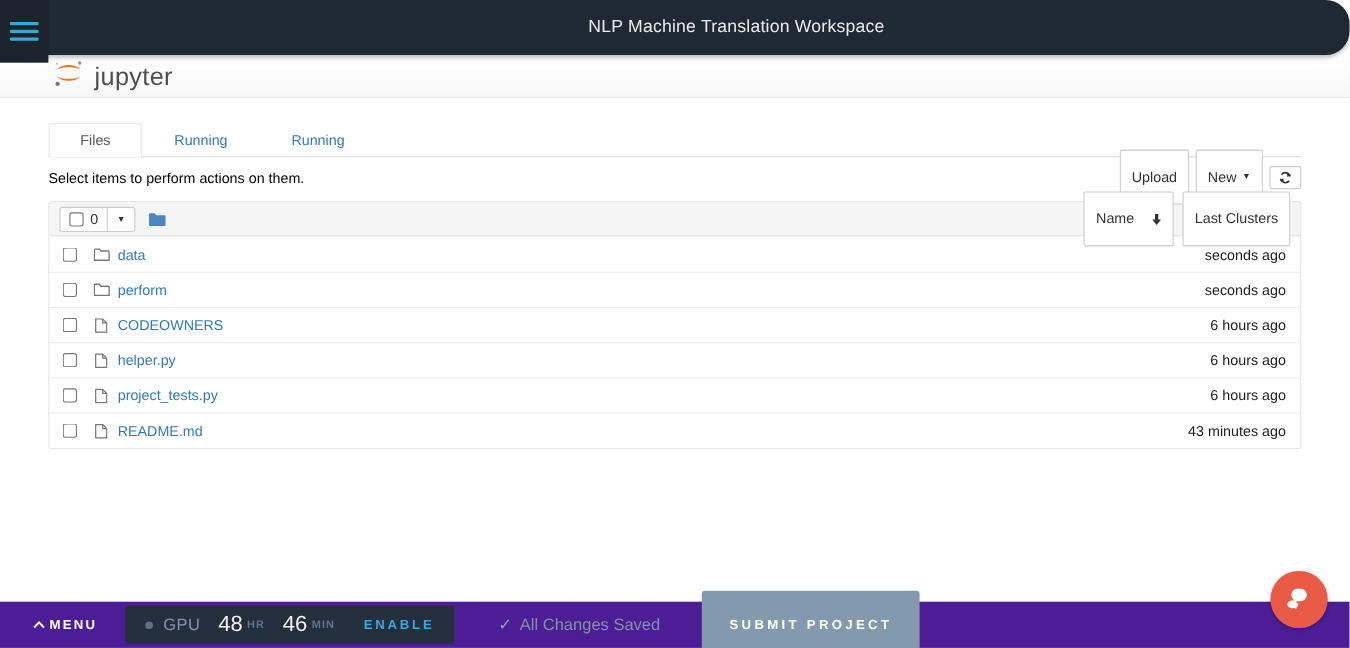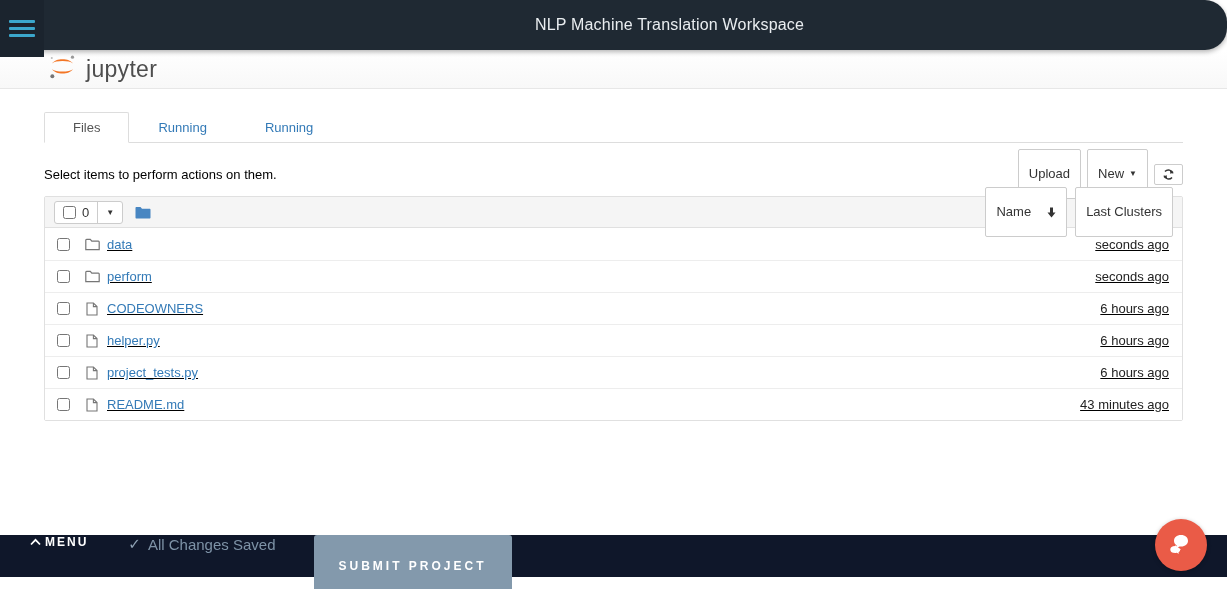--- a/index.html
+++ b/index.html
@@ -18,44 +18,44 @@
   .jupyter-logo-text { font-size:23px; color:#4e4e4e; letter-spacing:.3px; }
 
   
   .content { padding:0 44px; }
   .tabs { margin-top:23px; border-bottom:1px solid #ddd; display:flex; }
   .tab { font-size:13px; padding:7px 28px; margin-bottom:-1px; cursor:pointer; background:transparent; border:1px solid transparent; }
   .tab.active { color:#555; background:#fff; border-color:#ddd; border-bottom-color:#fff; border-radius:2px 2px 0 0; }
   .tab.link { color:#337ab7; }
 
   
-  .toolbar-row { display:flex; align-items:center; justify-content:space-between; margin-top:18px; height:26px; }
+  .toolbar-row { display:flex; align-items:center; justify-content:space-between; margin-top:5px; height:26px; }
   .toolbar-hint { font-size:13px; color:#000; }
   .toolbar-buttons { display:flex; align-items:center; gap:6px; }
   .btn { font-size:13px; color:#333; background:#fff; border:1px solid #ccc; border-radius:2px; padding:16px 10px; cursor:pointer; display:inline-flex; align-items:center; gap:5px; line-height:16px; }
   .caret { font-size:8px; color:#333; }
 
   
   .file-list { margin-top:9px; border:1px solid #e0e0e0; border-radius:2px; }
   .list-header { height:31px; background:#f5f5f5; border-bottom:1px solid #e0e0e0; display:flex; align-items:center; padding:0 9px; }
   .select-group { display:inline-flex; align-items:center; background:#fff; border:1px solid #ccc; border-radius:3px; height:23px; }
   .select-group .seg1 { display:flex; align-items:center; gap:6px; padding:0 8px; font-size:13px; color:#333; }
   .select-group .seg2 { border-left:1px solid #ccc; padding:0 8px; height:100%; display:flex; align-items:center; cursor:pointer; }
   .crumb-folder { margin-left:12px; display:flex; align-items:center; cursor:pointer; }
   .header-spacer { flex:1; }
   .rows { list-style:none; }
-  .row { height:32px; display:flex; align-items:center; border-top:1px solid #ededed; padding:0 9px; background:#fff;text-decoration:underline; }
+  .row { height:32px; display:flex; align-items:center; border-top:1px solid #ededed; padding:0 9px; background:#fff; }
   .row:first-child { border-top:none; }
   .row .cb { margin:0 1px 0 3px; }
   .row .ficon { width:26px; display:flex; justify-content:center; align-items:center; margin-left:8px; }
   .row .fname { font-size:13px; color:#337ab7; text-decoration:none; margin-left:2px; cursor:pointer; }
   .row .ftime { margin-left:auto; font-size:13px; color:#222; padding-right:4px; }
 
   
-  .footer { position:absolute; left:0; bottom:12px; width:100%; height:42px; background:#0f172a; display:flex; align-items:flex-start; z-index:30; }
+  .footer { position:absolute; left:0; bottom:0; width:100%; height:42px; background:#4c1d95; display:flex; align-items:center; z-index:30; }
   .menu-toggle { display:flex; align-items:center; gap:4px; margin-left:30px; background:none; border:none; color:#fff; font-size:12px; font-weight:bold; letter-spacing:2px; cursor:pointer; }
   .gpu-panel { display:flex; align-items:center; margin-left:26px; background:#232f3c; border-radius:3px; height:34px; padding:0 18px; }
   .gpu-dot { width:7px; height:7px; border-radius:50%; background:#5d6f80; }
   .gpu-label { color:#8395a5; font-size:15px; letter-spacing:.5px; margin-left:9px; }
   .gpu-num { color:#f1f4f6; font-size:20px; margin-left:16px; }
   .gpu-unit { color:#617485; font-size:10px; font-weight:bold; letter-spacing:1px; margin-left:4px; }
   .enable-btn { background:none; border:none; color:var(--enable-cyan,#38a8dd); font-size:12px; font-weight:bold; letter-spacing:2.5px; margin-left:26px; cursor:pointer; }
   .saved-status { display:flex; align-items:center; gap:7px; margin-left:40px; color:#7e93a7; font-size:15px; }
   .saved-check { color:#8fa3b5; font-size:15px; }
   .submit-btn { margin-left:38px; background:#8399ac; color:#fff; border:none; border-radius:3px; font-size:12px; font-weight:bold; letter-spacing:3px; padding:24px 25px; cursor:pointer; }
@@ -229,20 +229,29 @@
 <footer class="footer">
   <button class="menu-toggle">
     <span style="display:flex;">
       <svg width="11" height="8" viewBox="0 0 11 8">
           <path d="M1 6.5 L5.5 1.8 L10 6.5" fill="none" stroke="#fff" stroke-width="1.8"></path>
         </svg>
     </span>
     <span>MENU</span>
   </button>
 
+  <div class="gpu-panel">
+    <span class="gpu-dot"></span>
+    <span class="gpu-label">GPU</span>
+    <span class="gpu-num">48</span>
+    <span class="gpu-unit">HR</span>
+    <span class="gpu-num">46</span>
+    <span class="gpu-unit">MIN</span>
+    <button class="enable-btn">ENABLE</button>
+  </div>
 
   <div class="saved-status">
     <span class="saved-check">✓</span>
     <span>All Changes Saved</span>
   </div>
 
   <button class="submit-btn">SUBMIT PROJECT</button>
 </footer>
 
 <button class="chat-fab">

